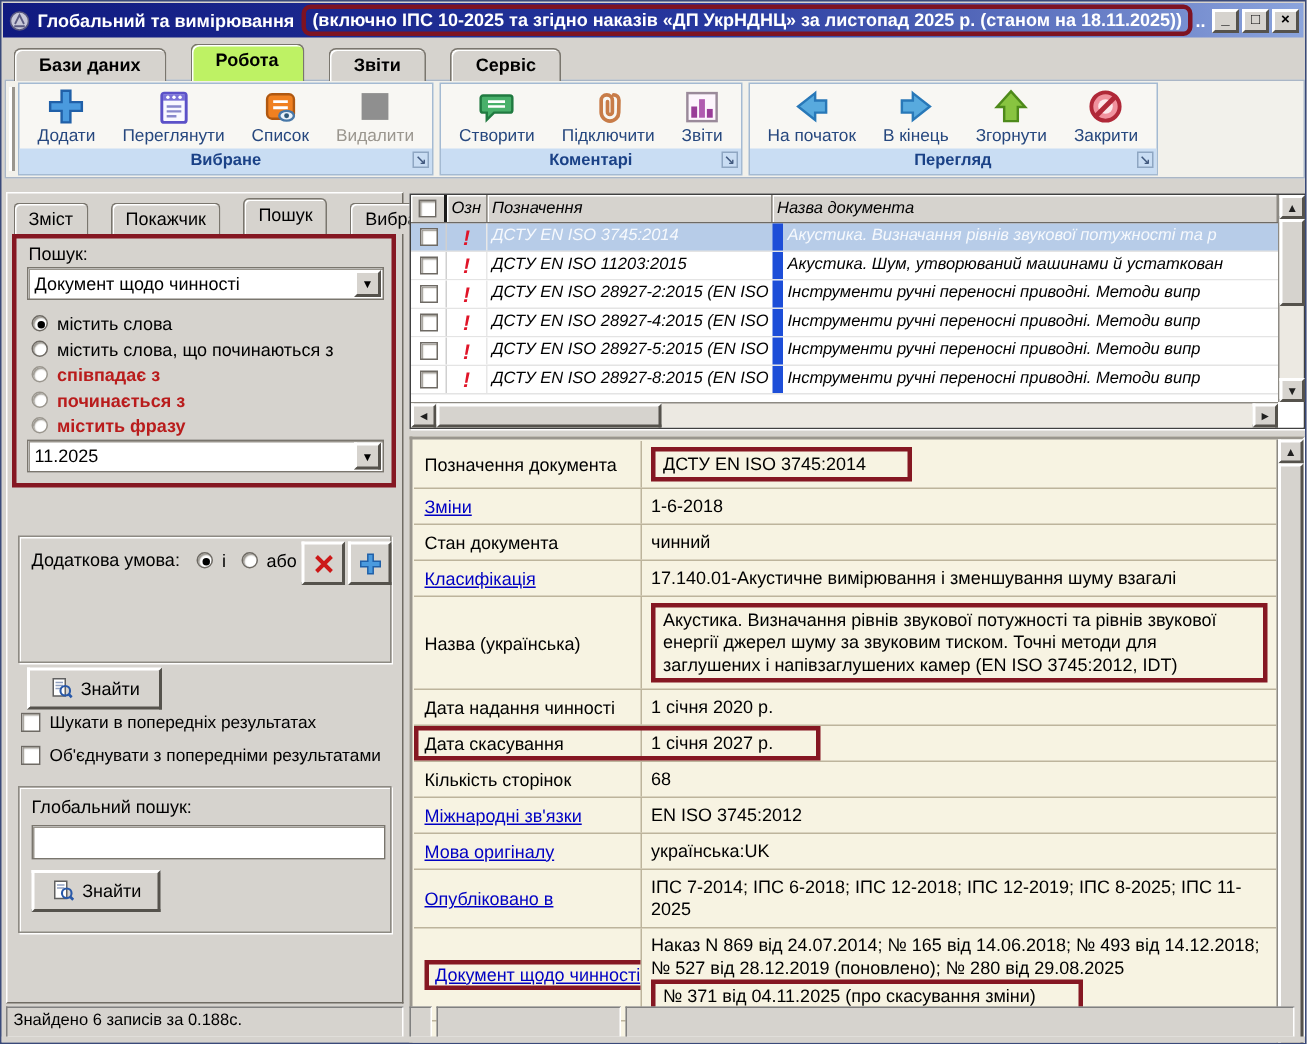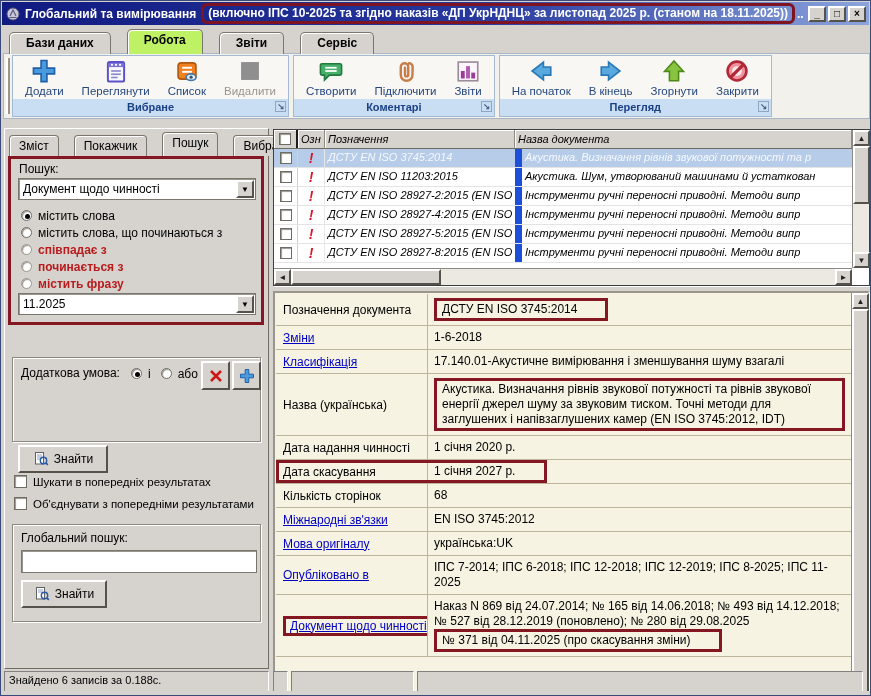--- a/index.html
+++ b/index.html
@@ -474,20 +474,26 @@
           <div class="dvalue"><span class="mbox"><span>ДСТУ EN ISO 3745:2014</span></span></div>
         </div>
         <div class="drow">
           <div class="dlabel">
             <a class="link">Зміни</a>
           </div>
           <div class="dvalue"><span>1-6-2018</span></div>
         </div>
         <div class="drow">
           <div class="dlabel">
+            <span>Стан документа</span>
+          </div>
+          <div class="dvalue"><span>чинний</span></div>
+        </div>
+        <div class="drow">
+          <div class="dlabel">
             <a class="link">Класифікація</a>
           </div>
           <div class="dvalue"><span>17.140.01-Акустичне вимірювання і зменшування шуму взагалі</span></div>
         </div>
         <div class="drow">
           <div class="dlabel">
             <span>Назва (українська)</span>
           </div>
           <div class="dvalue"><span class="mbox"><span>Акустика. Визначання рівнів звукової потужності та рівнів звукової енергії джерел шуму за звуковим тиском. Точні методи для заглушених і напівзаглушених камер (EN ISO 3745:2012, IDT)</span></span></div>
         </div>

